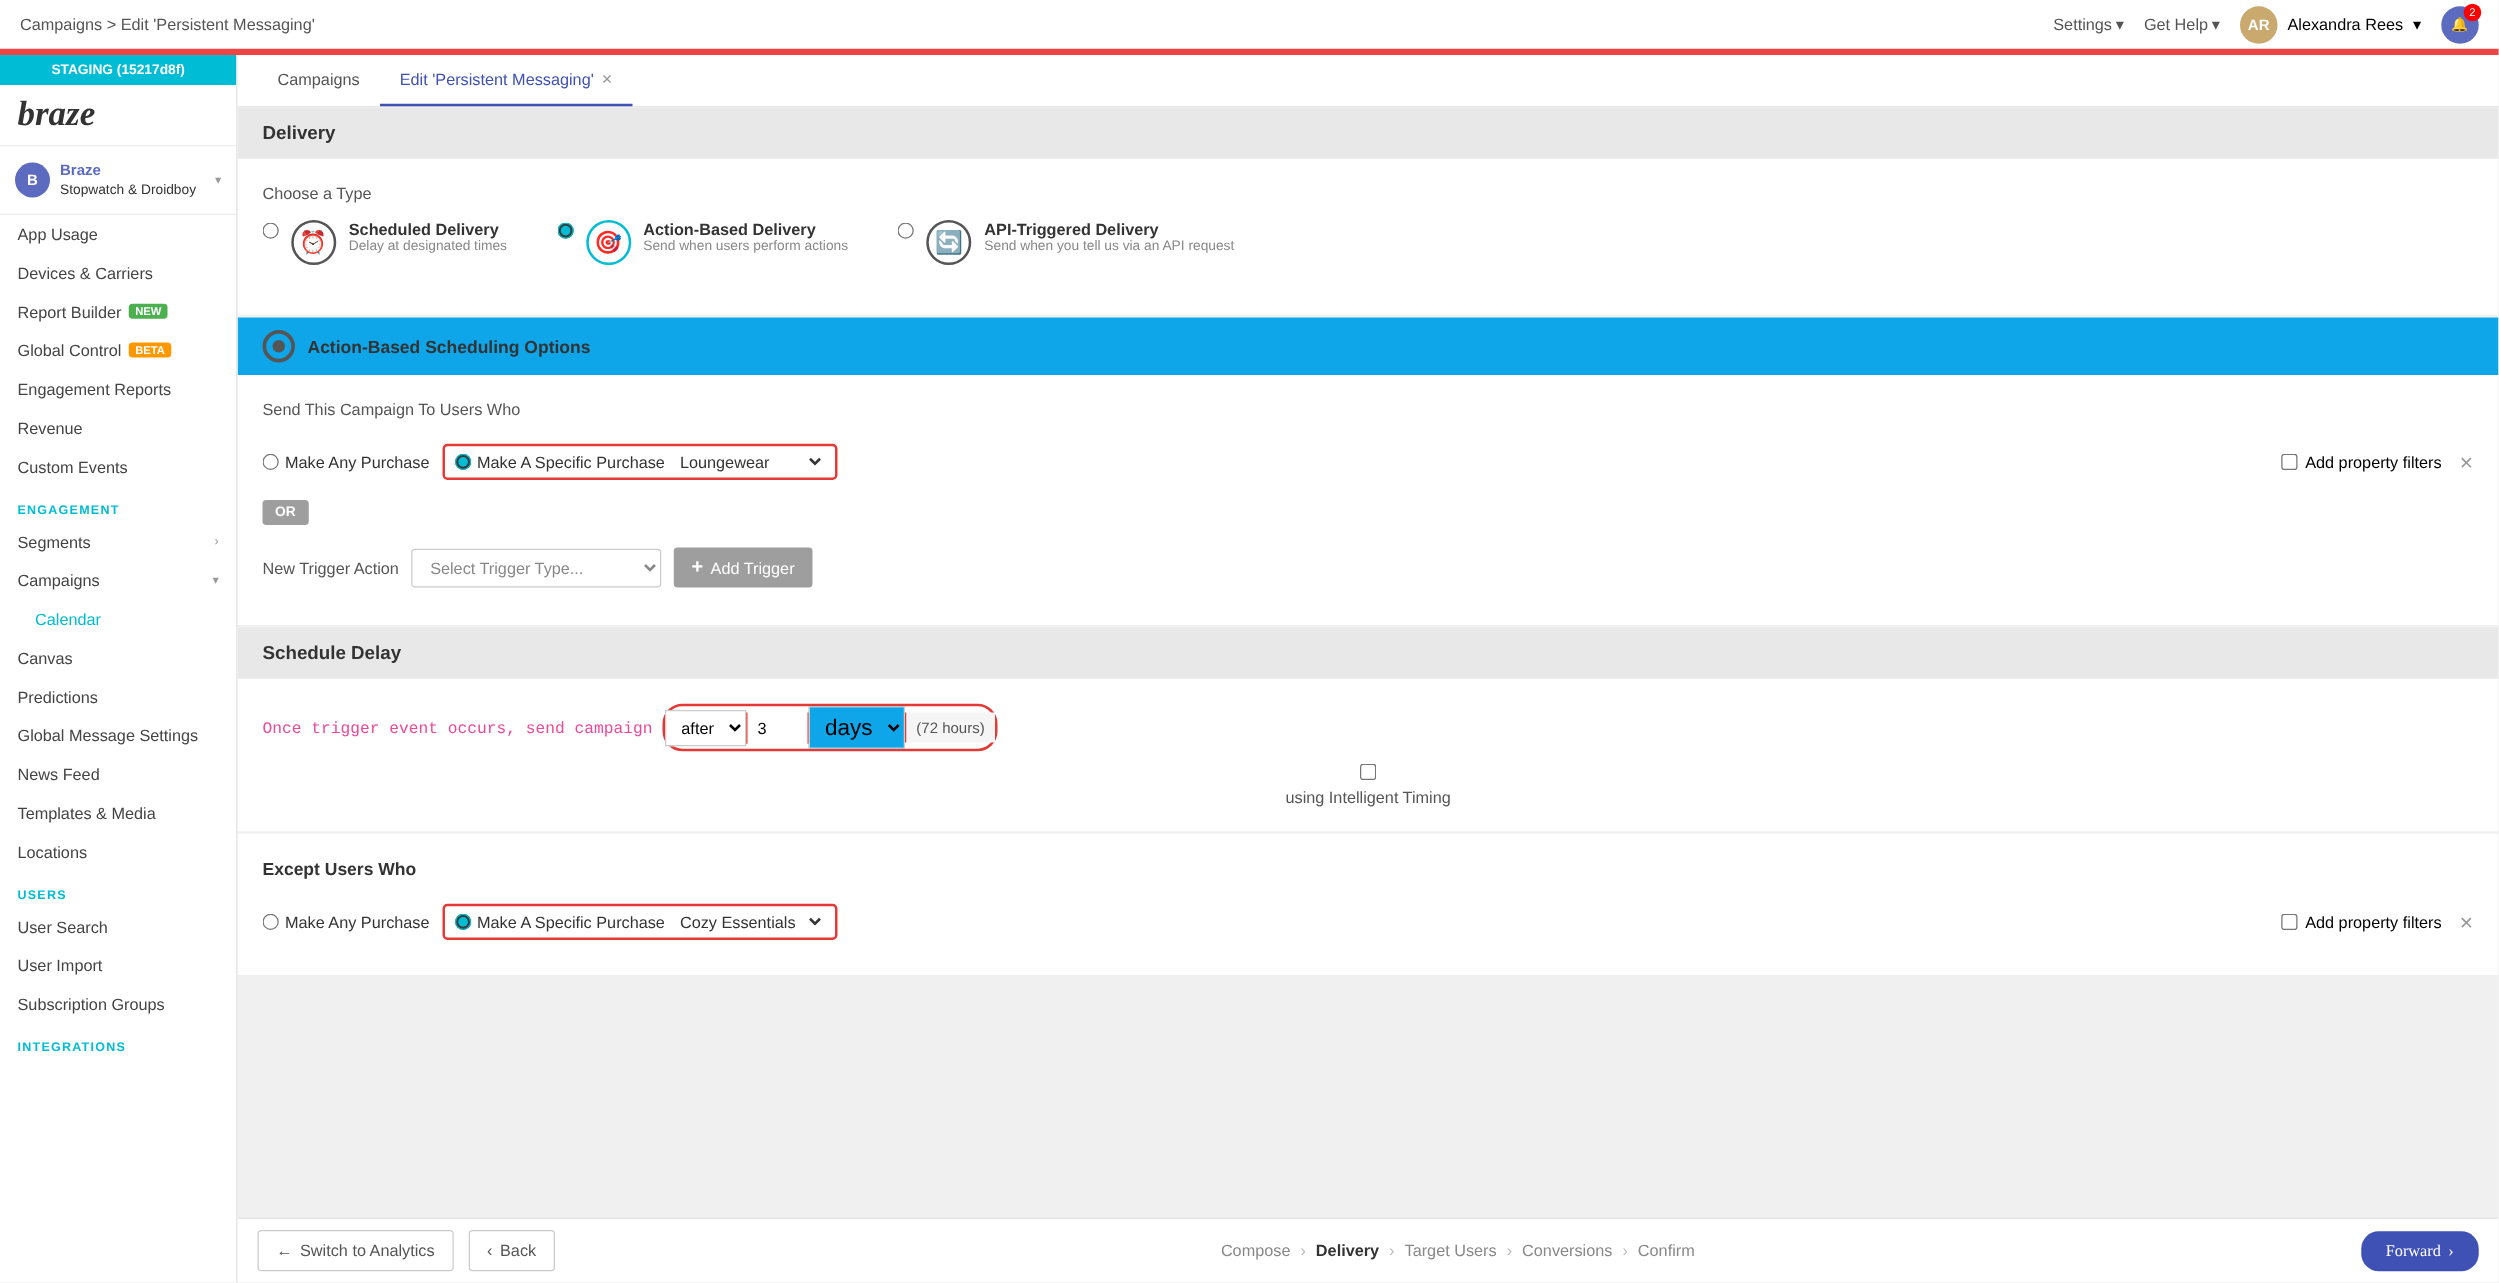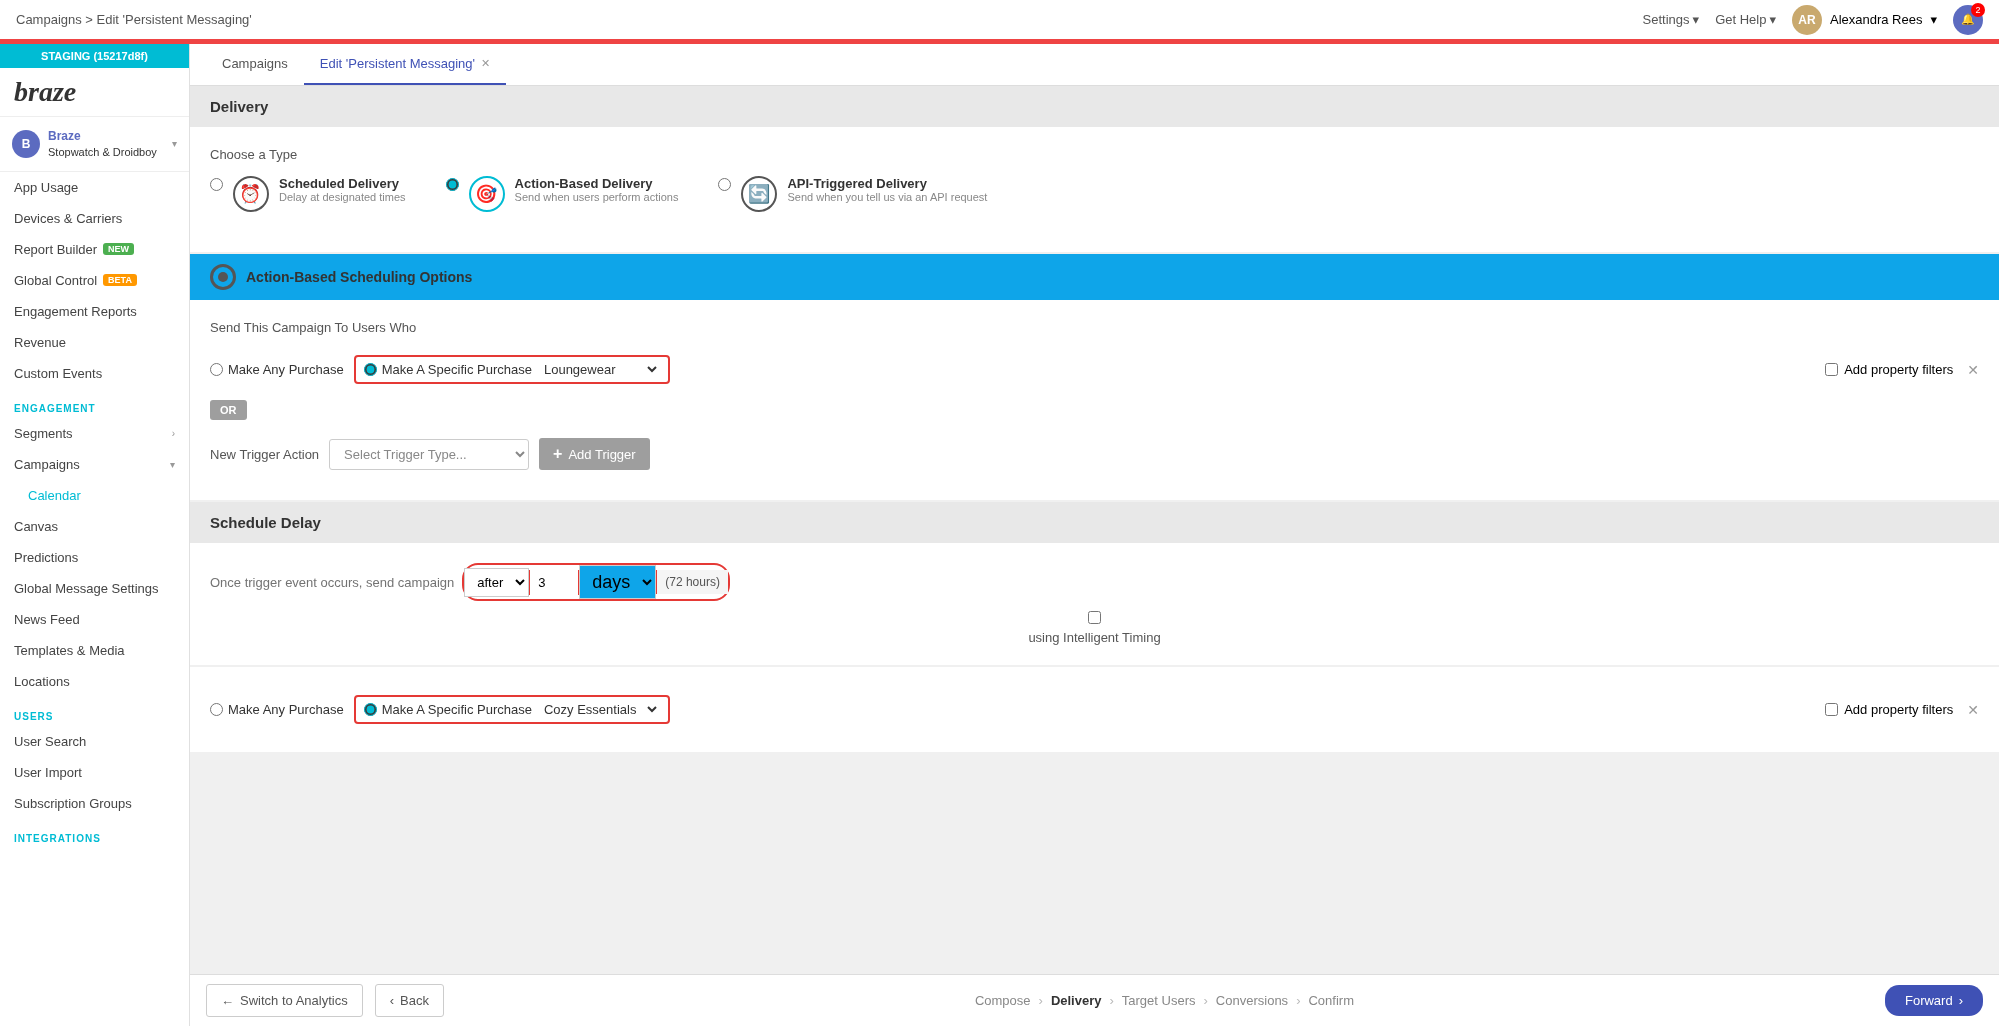--- a/index.html
+++ b/index.html
@@ -78,42 +78,42 @@
     .or-badge { background: #9e9e9e; color: #fff; font-size: 11px; font-weight: bold; padding: 4px 10px; border-radius: 3px; display: inline-block; margin: 8px 0; }
 
     .new-trigger-row { display: flex; align-items: center; gap: 10px; padding: 10px 0; }
     .new-trigger-label { font-size: 13px; color: #555; white-space: nowrap; }
     .trigger-type-select { border: 1px solid #ccc; border-radius: 3px; padding: 6px 10px; font-size: 13px; color: #888; background: #fff; min-width: 200px; }
     .add-trigger-btn { background: #9e9e9e; color: #fff; border: none; border-radius: 3px; padding: 7px 14px; font-size: 13px; cursor: pointer; display: flex; align-items: center; gap: 6px; }
     .add-trigger-btn .plus { font-size: 16px; font-weight: bold; }
 
     
     .schedule-row { display: flex; align-items: center; gap: 8px; flex-wrap: wrap; margin-bottom: 10px; }
-    .schedule-row .label { font-size: 13px; color: #737373; white-space: nowrap; }
+    .schedule-row .label { font-size: 13px; color: #ec4899; white-space: nowrap; font-family: Liberation Mono, monospace; }
     .delay-select { border: 1px solid #ccc; border-radius: 3px; padding: 5px 8px; font-size: 13px; background: #fff; }
     .delay-input { border: 1px solid #e53935; border-radius: 3px; padding: 5px 8px; font-size: 13px; width: 60px; }
     .delay-unit-select { border: 1px solid #ccc; border-radius: 3px; padding: 5px 8px; font-size: 18px; background: #0ea5e9; }
     .hours-label { font-size: 12px; color: #555; background: #f0f0f0; border: 1px solid #e53935; padding: 5px 8px; border-radius: 3px; white-space: nowrap; }
     .highlighted-schedule { border: 2px solid #e53935; border-radius: 16px; display: flex; align-items: center; gap: 0; }
     .highlighted-schedule .delay-select, .highlighted-schedule .delay-input, .highlighted-schedule .delay-unit-select, .highlighted-schedule .hours-label { border: none; border-radius: 0; }
     .intelligent-timing { display: flex; align-items: center; gap: 6px; font-size: 13px; color: #555; flex-direction: column; }
 
     
     .except-label { font-size: 14px; font-weight: 600; color: #333; margin-bottom: 12px; }
 
     
     .bottom-bar { background: #fff; border-top: 1px solid #ddd; height: 52px; display: flex; align-items: center; justify-content: space-between; padding: 0 16px; flex-shrink: 0; }
     .bottom-left { display: flex; align-items: center; gap: 12px; }
     .switch-analytics-btn { border: 1px solid #ccc; border-radius: 3px; padding: 8px 14px; font-size: 13px; color: #555; background: #fff; cursor: pointer; display: flex; align-items: center; gap: 6px; }
     .back-btn { border: 1px solid #ccc; border-radius: 3px; padding: 8px 14px; font-size: 13px; color: #555; background: #fff; cursor: pointer; display: flex; align-items: center; gap: 6px; }
     .breadcrumb-trail { display: flex; align-items: center; gap: 8px; font-size: 13px; color: #888; }
     .breadcrumb-trail .step { color: #888; }
     .breadcrumb-trail .step.active { color: #333; font-weight: 600; }
     .breadcrumb-trail .arrow { color: #bbb; }
-    .forward-btn { background: #3f51b5; color: #fff; border: none; border-radius: 14px; padding: 8px 20px; font-size: 13px; cursor: pointer; display: flex; align-items: center; gap: 6px; }
+    .forward-btn { background: #3f51b5; color: #fff; border: none; border-radius: 14px; padding: 8px 20px; font-size: 13px; cursor: pointer; display: flex; align-items: center; gap: 6px; font-family: Liberation Serif, serif; }
 
     .braze-logo { font-size: 28px; font-weight: bold; color: #333; font-family: Georgia, serif; font-style: italic; }
   </style>
 </head>
 <body>
 
 <div class="topbar">
   <div class="topbar-left">
     <span>Campaigns &gt; Edit 'Persistent Messaging'</span>
   </div>
@@ -349,20 +349,21 @@
           </div>
           <div class="intelligent-timing">
             <input type="checkbox" style="">
             <span>using Intelligent Timing</span>
           </div>
         </div>
       </div>
 
       <div class="section-card" style="margin-top:2px; margin-bottom:16px;">
         <div class="section-body">
+          <div class="except-label">Except Users Who</div>
 
           <div style="display:flex; align-items:center; gap:10px; padding:8px 0; flex-wrap:wrap;">
             <label style="display:flex;align-items:center;gap:5px;font-size:13px;color:#333;cursor:pointer;">
               <input type="radio" name="purchase2" style="">
               <span>Make Any Purchase</span>
             </label>
 
             <div class="highlighted-box">
               <label style="display:flex;align-items:center;gap:5px;font-size:13px;color:#333;cursor:pointer;">
                 <input type="radio" name="purchase2" checked="" style="accent-color: rgb(0, 188, 212);">

